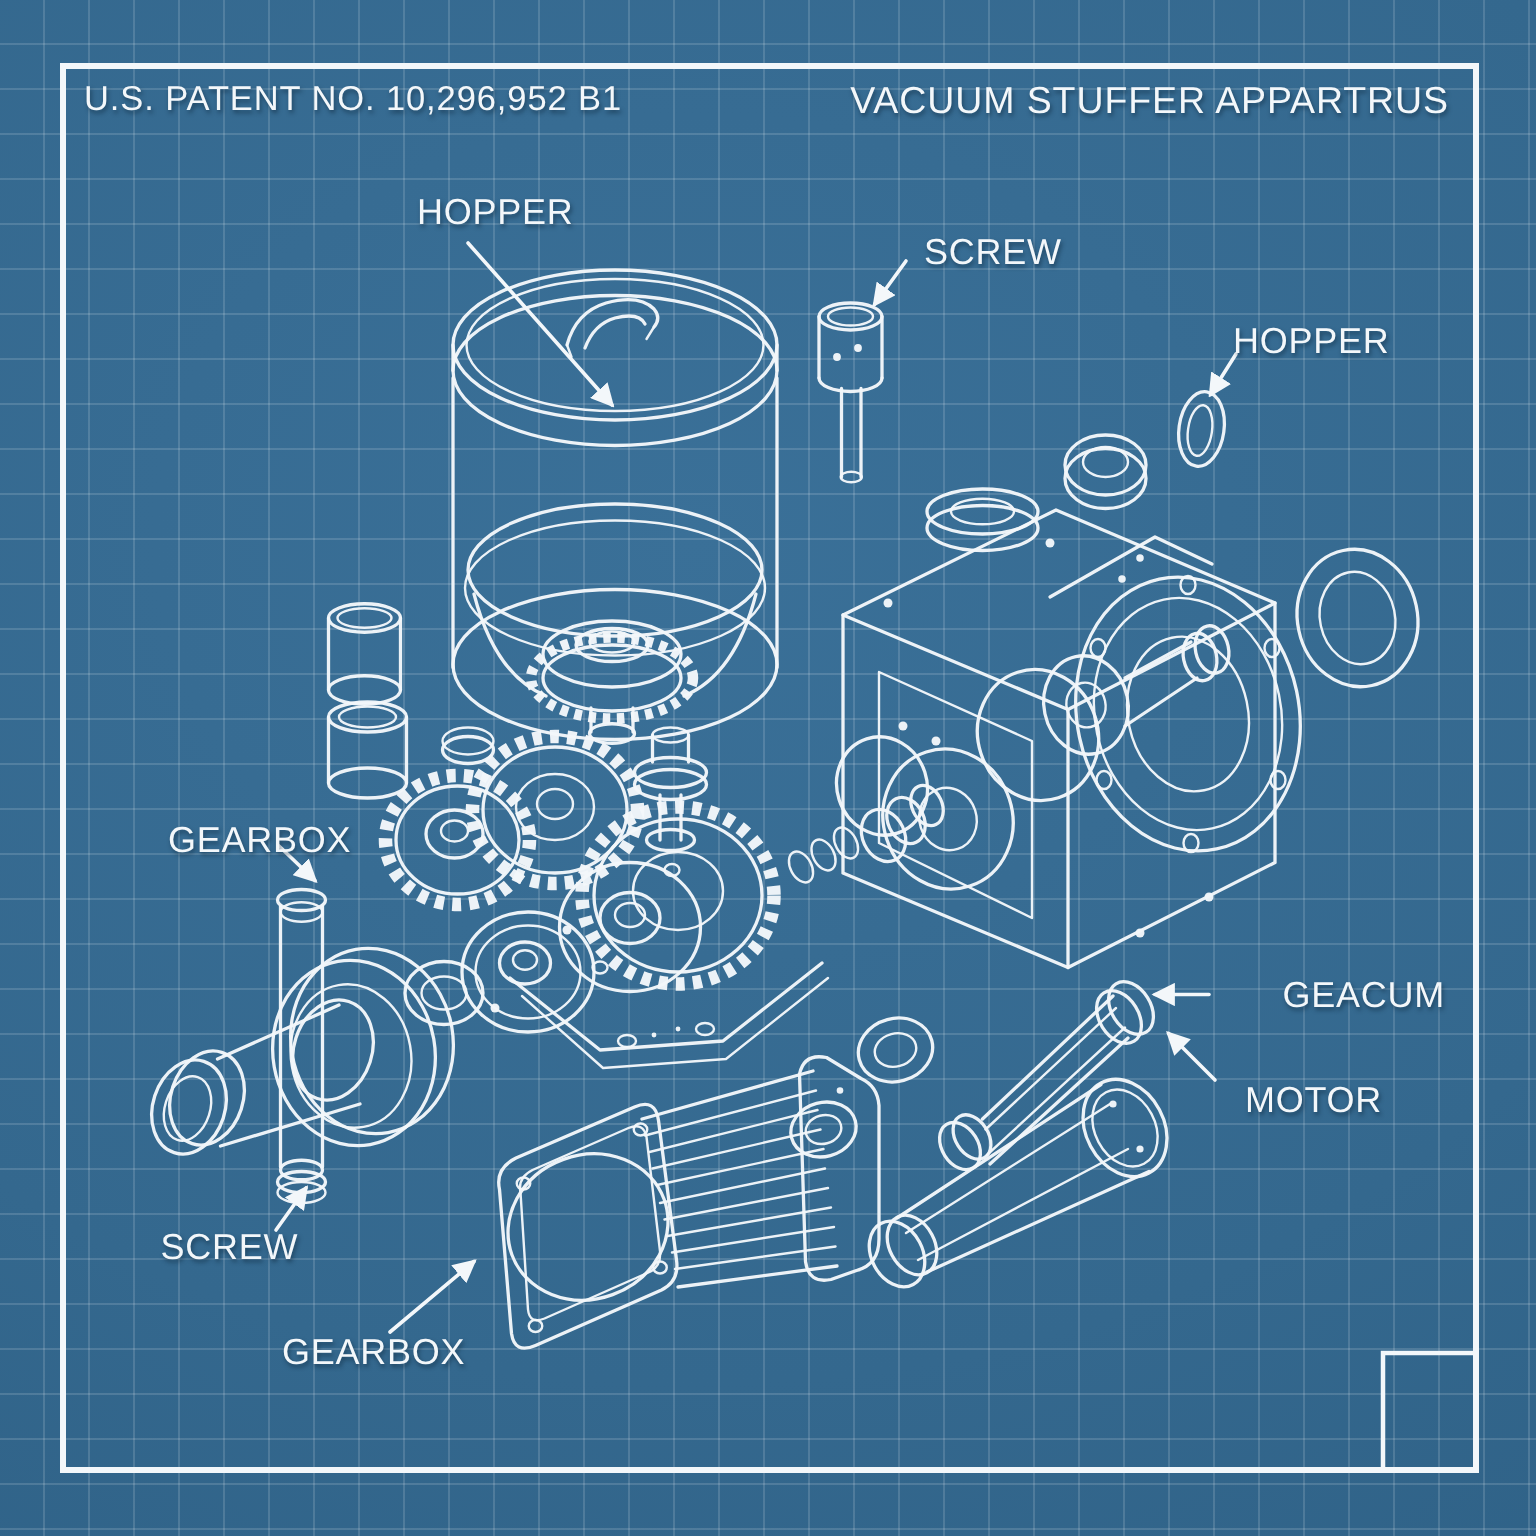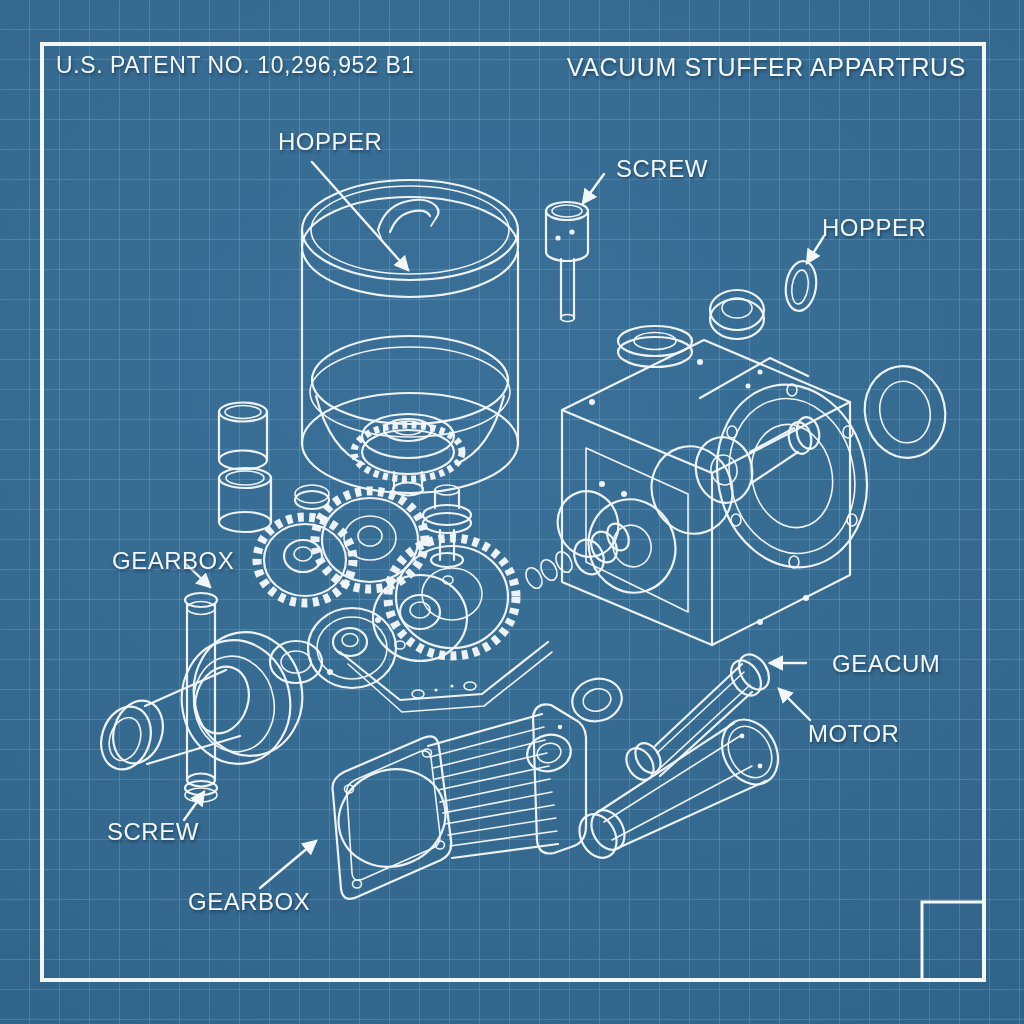--- a/index.html
+++ b/index.html
@@ -26,22 +26,22 @@
     white-space:nowrap;
     text-shadow:1px 2px 3px rgba(8,30,48,.5);
     user-select:none;
   }
   .lbl-patent{left:56px;top:52px;font-size:23px;letter-spacing:.6px;}
   .lbl-title{right:58px;top:53px;font-size:25px;letter-spacing:.6px;}
   .lbl-hopper-top{left:278px;top:128px;}
   .lbl-screw{left:616px;top:155px;text-align:center;}
   .lbl-hopper-right{left:822px;top:214px;}
   .lbl-gearbox{left:112px;top:547px;}
-  .lbl-geacum{left:832px;top:650px;}
-  .lbl-motor{left:808px;top:720px;}
+  .lbl-geacum{left:855px;top:650px;}
+  .lbl-motor{left:830px;top:720px;}
   .lbl-vacuum{left:107px;top:818px;}
   .lbl-stuffing{left:188px;top:888px;}
   svg.drawing{position:absolute;left:0;top:0;color:var(--line-art);}
   .ln{fill:none;stroke:currentColor;stroke-width:2.2;stroke-linecap:round;stroke-linejoin:round;opacity:.97;}
   .thin{stroke-width:1.6;}
   .teeth{fill:none;stroke:currentColor;stroke-width:9;stroke-dasharray:6 5.5;opacity:.97;}
   .teeth-sm{stroke-width:7;stroke-dasharray:5 4.5;}
   .dot{fill:currentColor;stroke:none;opacity:.97;}
   .frame{fill:none;stroke:currentColor;stroke-width:4;}
   .frame2{fill:none;stroke:currentColor;stroke-width:3;}

